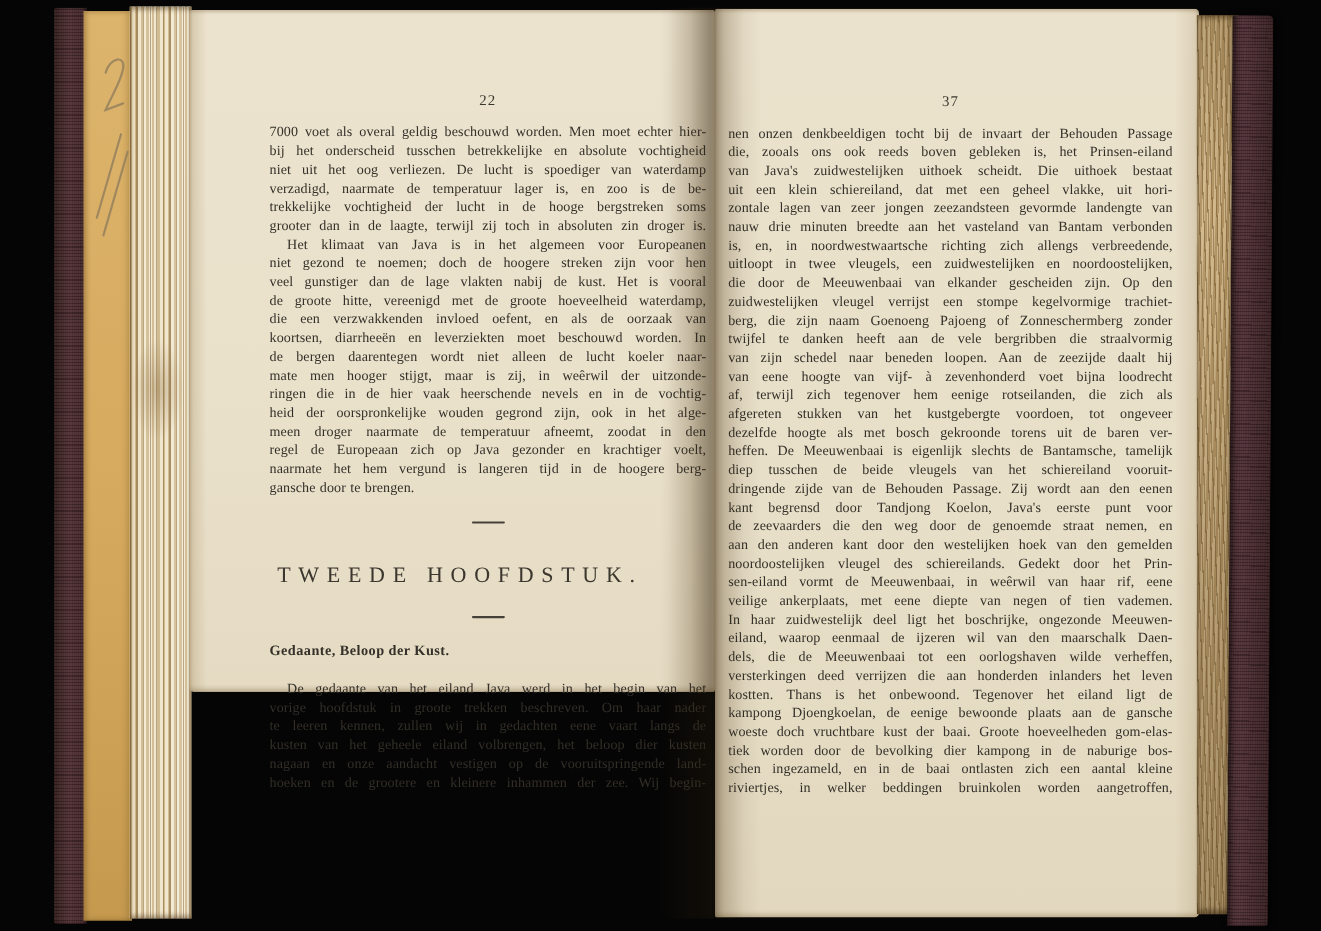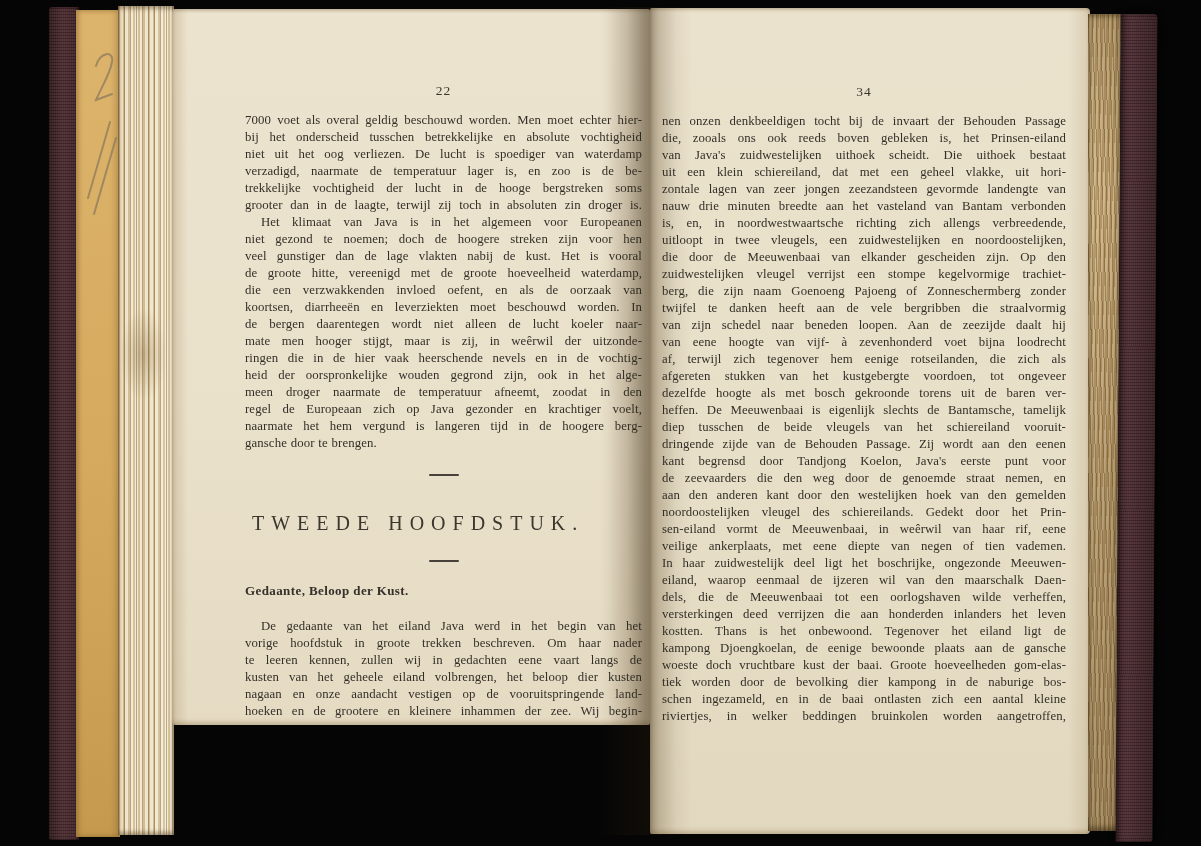--- a/index.html
+++ b/index.html
@@ -27,21 +27,21 @@
     position:absolute;left:118px;top:6px;width:56px;height:829px;
     background:
       radial-gradient(60% 8% at 45% 42%, rgba(120,85,40,.30), transparent 70%),
       repeating-linear-gradient(90deg, rgba(125,95,50,.50) 0 1px, rgba(255,252,240,.0) 1px 6px),
       repeating-linear-gradient(90deg, rgba(255,250,233,.55) 2px 5px, rgba(186,155,105,.38) 5px 7px),
       linear-gradient(90deg,#d3ba8a 0%,#e7dabb 25%,#ddcda9 55%,#eadfc5 85%,#d9c9a6 100%);
     box-shadow: inset 0 3px 4px rgba(60,40,15,.4), inset 0 -3px 4px rgba(60,40,15,.4);
   }
   .page{box-shadow: inset 0 2px 3px rgba(125,100,60,.35), inset 0 -3px 4px rgba(120,95,55,.32);}
   .page-left{
-    position:absolute;left:172px;top:9px;width:478px;height:716px;border-radius:3px 2px 2px 4px;
+    position:absolute;left:172px;top:9px;width:478px;height:620px;border-radius:3px 2px 2px 4px;
     background:
       linear-gradient(90deg, rgba(150,120,70,.28) 0px, rgba(150,120,70,0) 16px),
       linear-gradient(270deg, rgba(115,90,50,.30) 0px, rgba(115,90,50,0) 42px),
       linear-gradient(180deg,#ece3cf 0%,#eae1cb 55%,#e5dbc3 100%);
   }
   .page-right{
     position:absolute;left:650px;top:8px;width:440px;height:826px;border-radius:2px 4px 4px 2px;
     background:
       linear-gradient(90deg, rgba(115,90,50,.26) 0px, rgba(115,90,50,0) 26px),
       linear-gradient(270deg, rgba(140,112,65,.20) 0px, rgba(140,112,65,0) 22px),
@@ -160,21 +160,21 @@
             <div class="line">kusten van het geheele eiland volbrengen, het beloop dier kusten</div>
             <div class="line">nagaan en onze aandacht vestigen op de vooruitspringende land-</div>
             <div class="line">hoeken en de grootere en kleinere inhammen der zee. Wij begin-</div>
           </div>
         </div>
     </div>
   </div>
 
   <div class="page page-right">
     <div class="content content-right">
-      <div class="pagenum pagenum-right">34</div>
+      <div class="pagenum pagenum-right">37</div>
       <div class="textblock">
           <div class="para">
             <div class="line">nen onzen denkbeeldigen tocht bij de invaart der Behouden Passage</div>
             <div class="line">die, zooals ons ook reeds boven gebleken is, het Prinsen-eiland</div>
             <div class="line">van Java's zuidwestelijken uithoek scheidt. Die uithoek bestaat</div>
             <div class="line">uit een klein schiereiland, dat met een geheel vlakke, uit hori-</div>
             <div class="line">zontale lagen van zeer jongen zeezandsteen gevormde landengte van</div>
             <div class="line">nauw drie minuten breedte aan het vasteland van Bantam verbonden</div>
             <div class="line">is, en, in noordwestwaartsche richting zich allengs verbreedende,</div>
             <div class="line">uitloopt in twee vleugels, een zuidwestelijken en noordoostelijken,</div>

